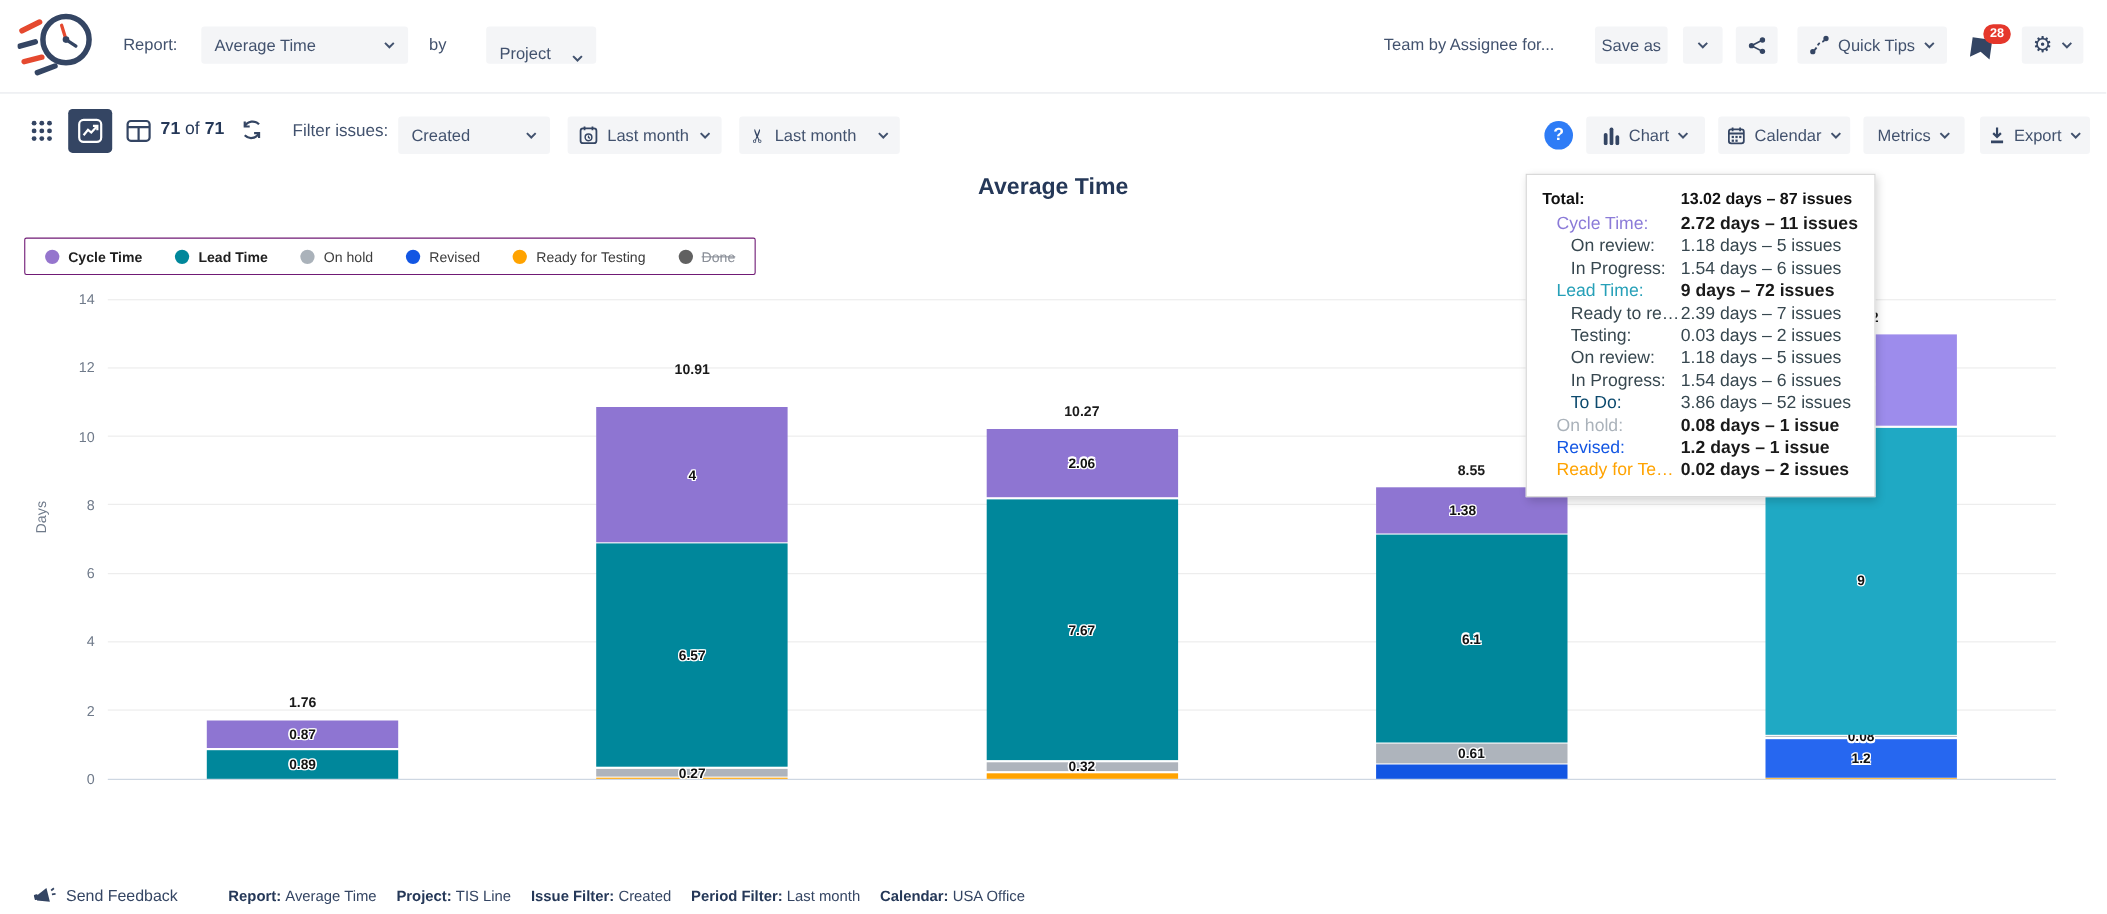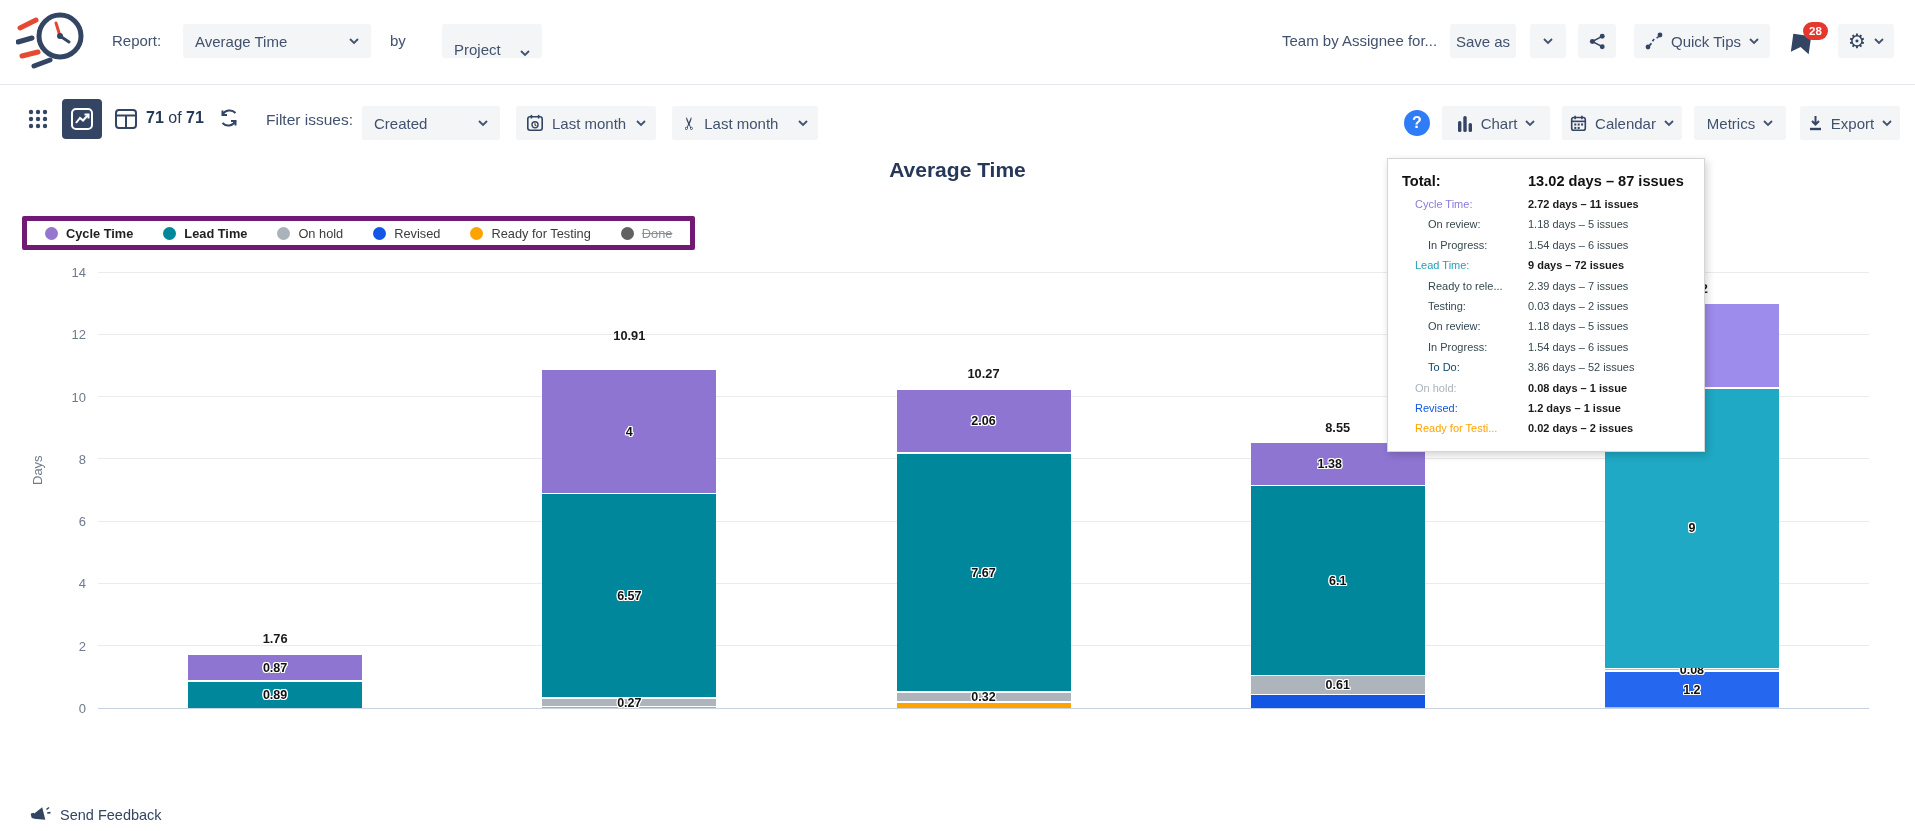--- a/index.html
+++ b/index.html
@@ -28,21 +28,21 @@
   .viewbtn.sel-view { background:#344563; }
   .count-txt { font-size:16px; color:#253858; }
   .count-txt b { font-weight:700; }
   .tb-label { font-size:15.5px; color:#42526E; }
   .qmark { width:26px; height:26px; border-radius:50%; background:#2E7CF6; color:#fff;
     font-size:16px; font-weight:700; display:flex; align-items:center; justify-content:center; cursor:pointer; }
 
   
   .chart-title { position:absolute; left:0; top:158px; width:1915px; text-align:center;
     font-size:21px; font-weight:700; color:#253858; }
-  .legend { position:absolute; left:22px; top:216px; height:34px; border:5px solid #701a75;
+  .legend { position:absolute; left:22px; top:216px; height:34px; border:1px solid #701a75;
     border-radius:2px; display:flex; align-items:center; padding:0 18px; gap:30px; background:#fff; }
   .lg-item { display:flex; align-items:center; gap:8px; cursor:pointer; }
   .lg-dot { width:13px; height:13px; border-radius:50%; }
   .lg-txt { font-size:12.8px; color:#3C3C3C; }
   .lg-txt.bold { font-weight:700; color:#1F1F1F; }
   .lg-txt.off { color:#8A8F98; text-decoration:line-through; }
 
   #plot { position:absolute; left:98px; top:272px; width:1771px; height:436px; }
   .gridline { position:absolute; left:0; width:100%; height:1px; background:#EBEBEB; }
   .gridline.base { background:#C9D3DF; }
@@ -54,21 +54,21 @@
   .seg-label { position:absolute; left:0; width:100%; text-align:center; font-size:12.5px;
     font-weight:700; color:#111;
     text-shadow:1px 0 0 #fff,-1px 0 0 #fff,0 1px 0 #fff,0 -1px 0 #fff,1px 1px 0 #fff,-1px -1px 0 #fff,1px -1px 0 #fff,-1px 1px 0 #fff; }
   .bar-total { position:absolute; text-align:center; font-size:12.8px; font-weight:700; color:#1A1A1A; }
   .xlabels { position:absolute; left:98px; top:727px; width:1771px; display:flex; }
   .xlabels div { flex:1; text-align:center; font-size:12.4px; color:#6F7A8A; }
 
   
   .tooltip { position:absolute; left:1387px; top:158px; width:318px; background:#fff;
     border:1px solid #D5D5D5; box-shadow:2px 3px 8px rgba(0,0,0,.18); padding:10px 14px 12px 14px; z-index:5; }
-  .tt-row { display:flex; line-height:20.4px; font-size:11px; color:#37474F; }
+  .tt-row { display:flex; line-height:20.4px; font-size:16px; color:#37474F; }
   .tt-row .tt-label { flex:0 0 126px; white-space:nowrap; overflow:hidden; text-overflow:ellipsis; }
   .tt-row .tt-value { flex:1; white-space:nowrap; }
   .tt-row.lvl0 { font-size:14.6px; font-weight:700; color:#111; line-height:25px; }
   .tt-row.lvl1 .tt-value { font-weight:700; color:#1A1A1A; }
   .tt-row.lvl2 .tt-label { padding-left:26px; }
   .tt-row.lvl1 .tt-label { padding-left:13px; }
 
   
   .footer { position:absolute; left:0; top:798px; width:1915px; height:33px;
     display:flex; align-items:center; padding-left:30px; }
@@ -106,21 +106,21 @@
         </svg>
     </div>
     <span class="hdr-label abs" style="left:390px; top:32px;">by</span>
     <div class="sel abs" style="left:442px; top:24px; width:100px; padding:0 12px;align-items:flex-end;">
       <span>Project</span>
       <svg class="chev" viewBox="0 0 10 10">
           <path d="M1 3 L5 7 L9 3" fill="none" stroke="#42526E" stroke-width="1.8"></path>
         </svg>
     </div>
 
-    <span class="hdr-label abs" style="left:1258px; top:32px; width:170px; white-space:nowrap; overflow:hidden;margin-left:24px;">Team by Assignee for...</span>
+    <span class="hdr-label abs" style="left:1258px; top:32px; width:170px; white-space:nowrap; overflow:hidden;">Team by Assignee for...</span>
     <button class="btn abs" style="left:1450px; top:24px; width:66px;">Save as</button>
     <button class="btn abs" style="left:1530px; top:24px; width:36px;">
       <svg class="chev" viewBox="0 0 10 10">
           <path d="M1 3 L5 7 L9 3" fill="none" stroke="#42526E" stroke-width="1.8"></path>
         </svg>
     </button>
     <button class="btn abs" style="left:1578px; top:24px; width:38px;">
       <svg width="17" height="17" viewBox="0 0 18 18">
         <circle cx="14" cy="3.5" r="2.6" fill="#344563"></circle>
           <circle cx="3.5" cy="9" r="2.6" fill="#344563"></circle>
@@ -424,15 +424,22 @@
   <div class="footer">
     <div class="feedback">
       <svg width="22" height="20" viewBox="0 0 22 20">
         <path d="M3 12 L14 16 L14 3 L3 8 Z" fill="#344563" transform="rotate(-14 10 10)"></path>
         <rect x="1" y="8" width="3.6" height="5" rx="1" fill="#344563" transform="rotate(-14 3 10)"></rect>
         <line x1="16.5" y1="4.5" x2="19" y2="2.5" stroke="#344563" stroke-width="1.6"></line>
         <line x1="17.2" y1="8" x2="20.5" y2="7.6" stroke="#344563" stroke-width="1.6"></line>
       </svg>
       <span>Send Feedback</span>
     </div>
+    <div class="fitems" id="fitems">
+        <span class="fitem"><b>Report: </b>Average Time</span>
+        <span class="fitem"><b>Project: </b>TIS Line</span>
+        <span class="fitem"><b>Issue Filter: </b>Created</span>
+        <span class="fitem"><b>Period Filter: </b>Last month</span>
+        <span class="fitem"><b>Calendar: </b>USA Office</span>
+      </div>
   </div>
 
 </div>
 
 </body></html>

